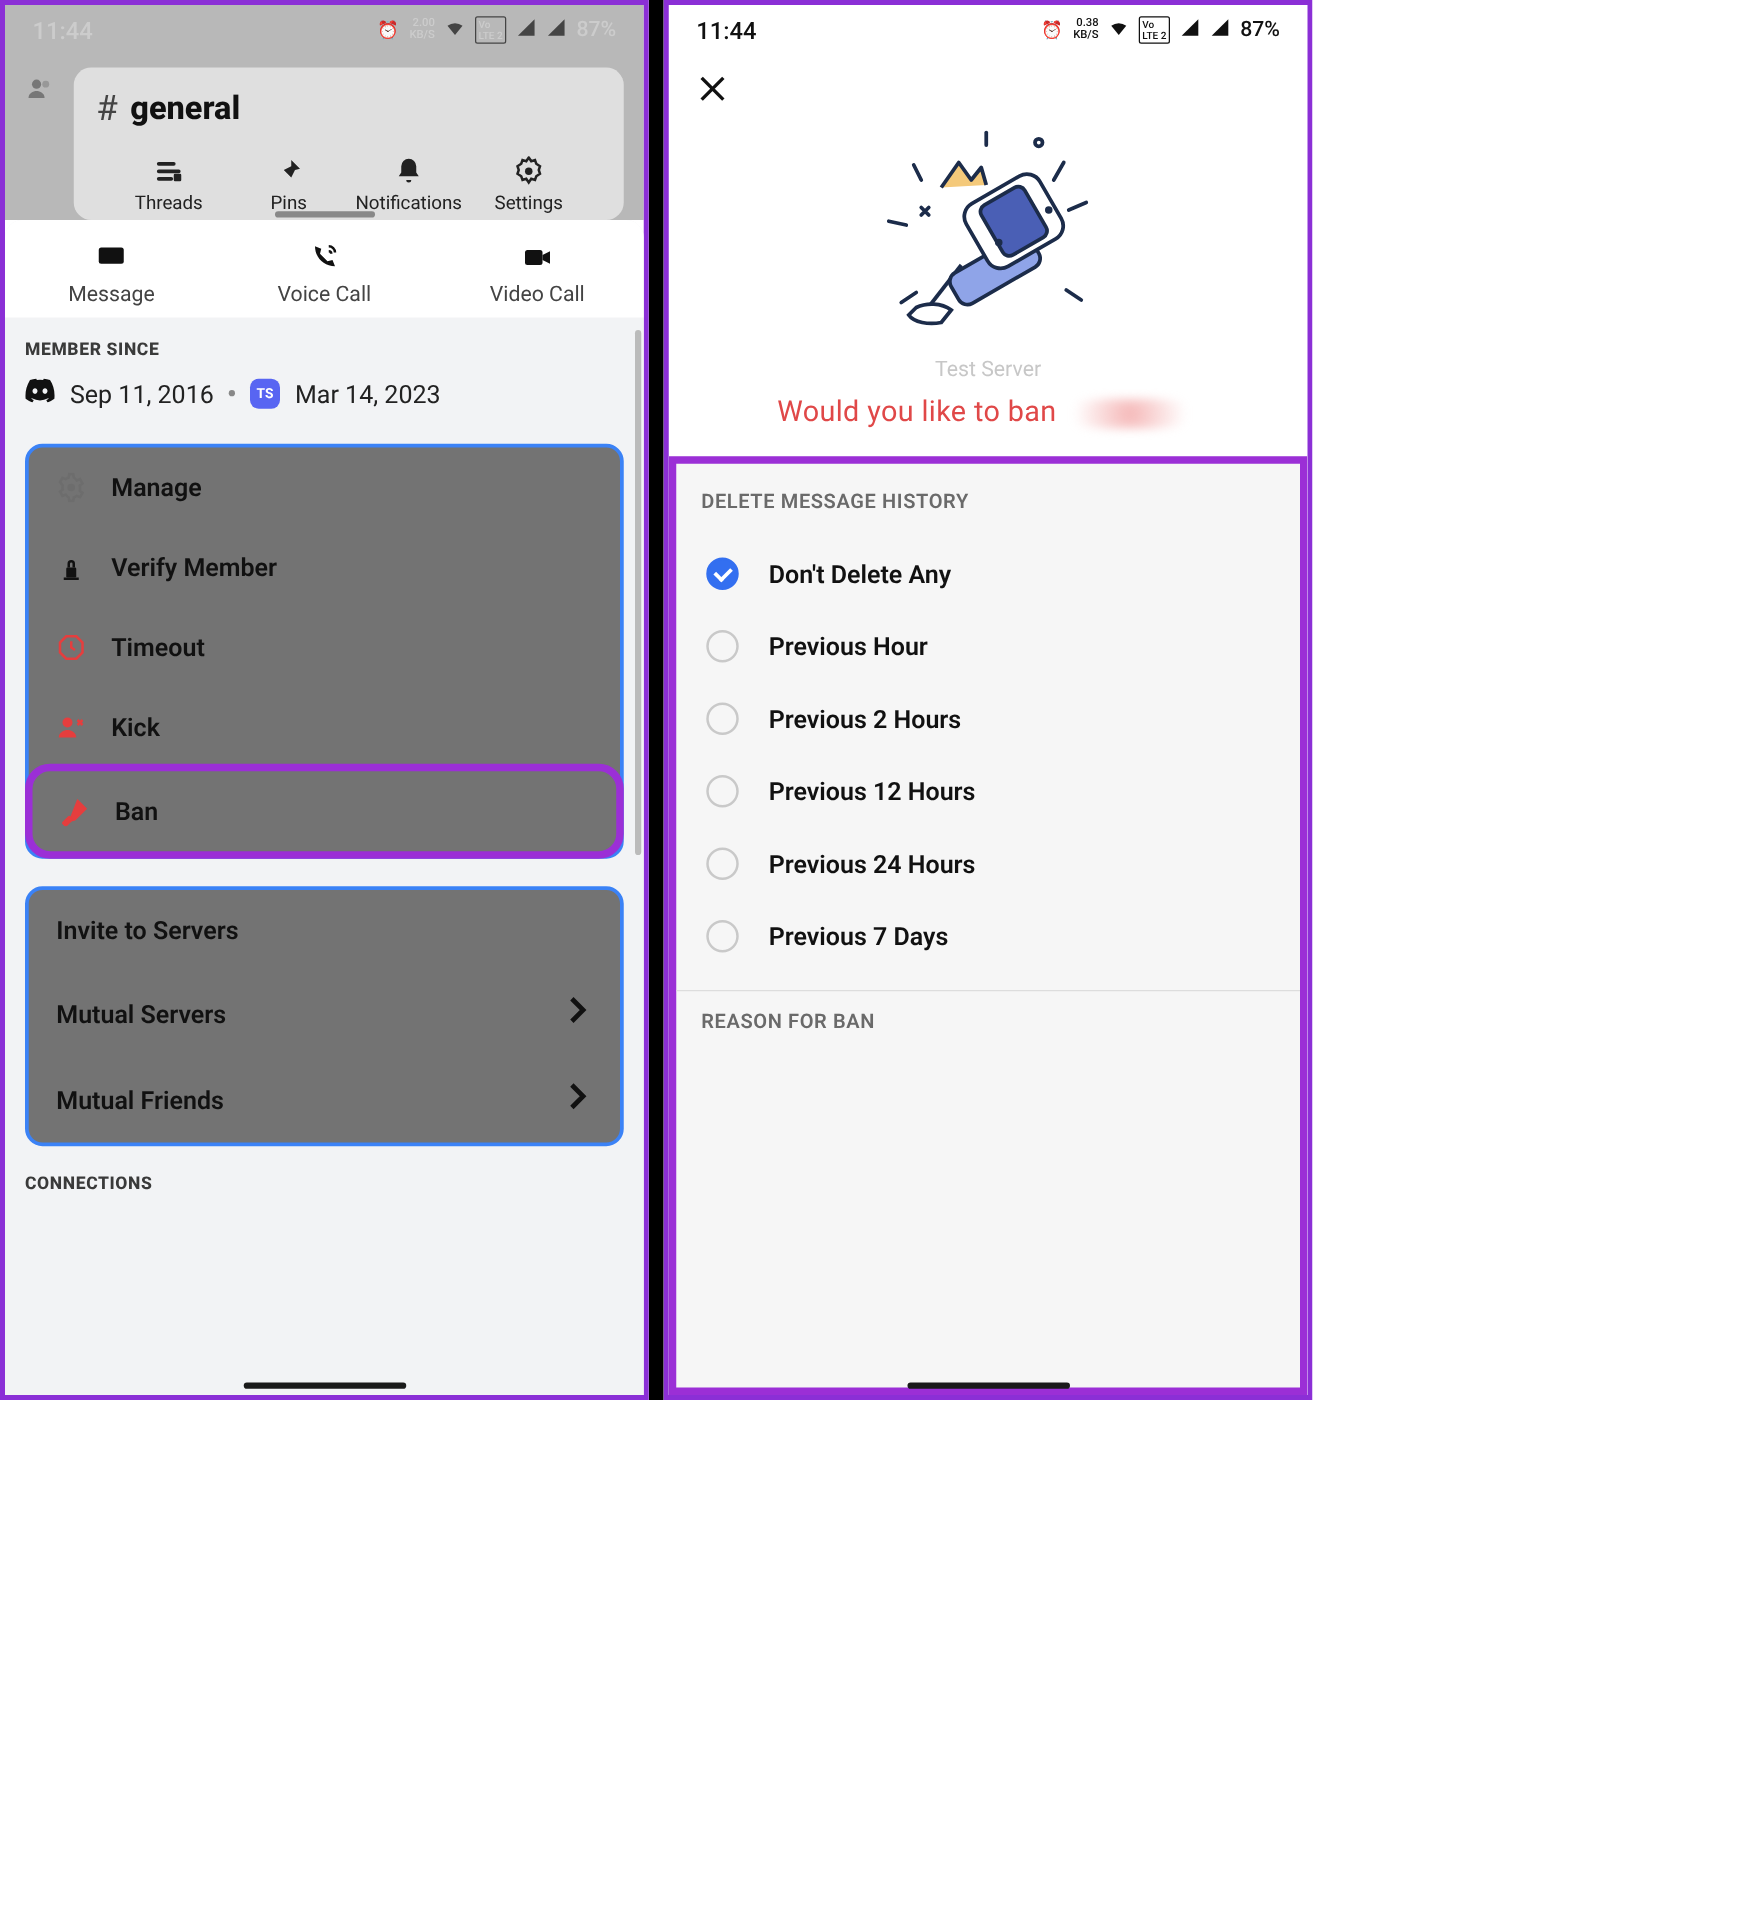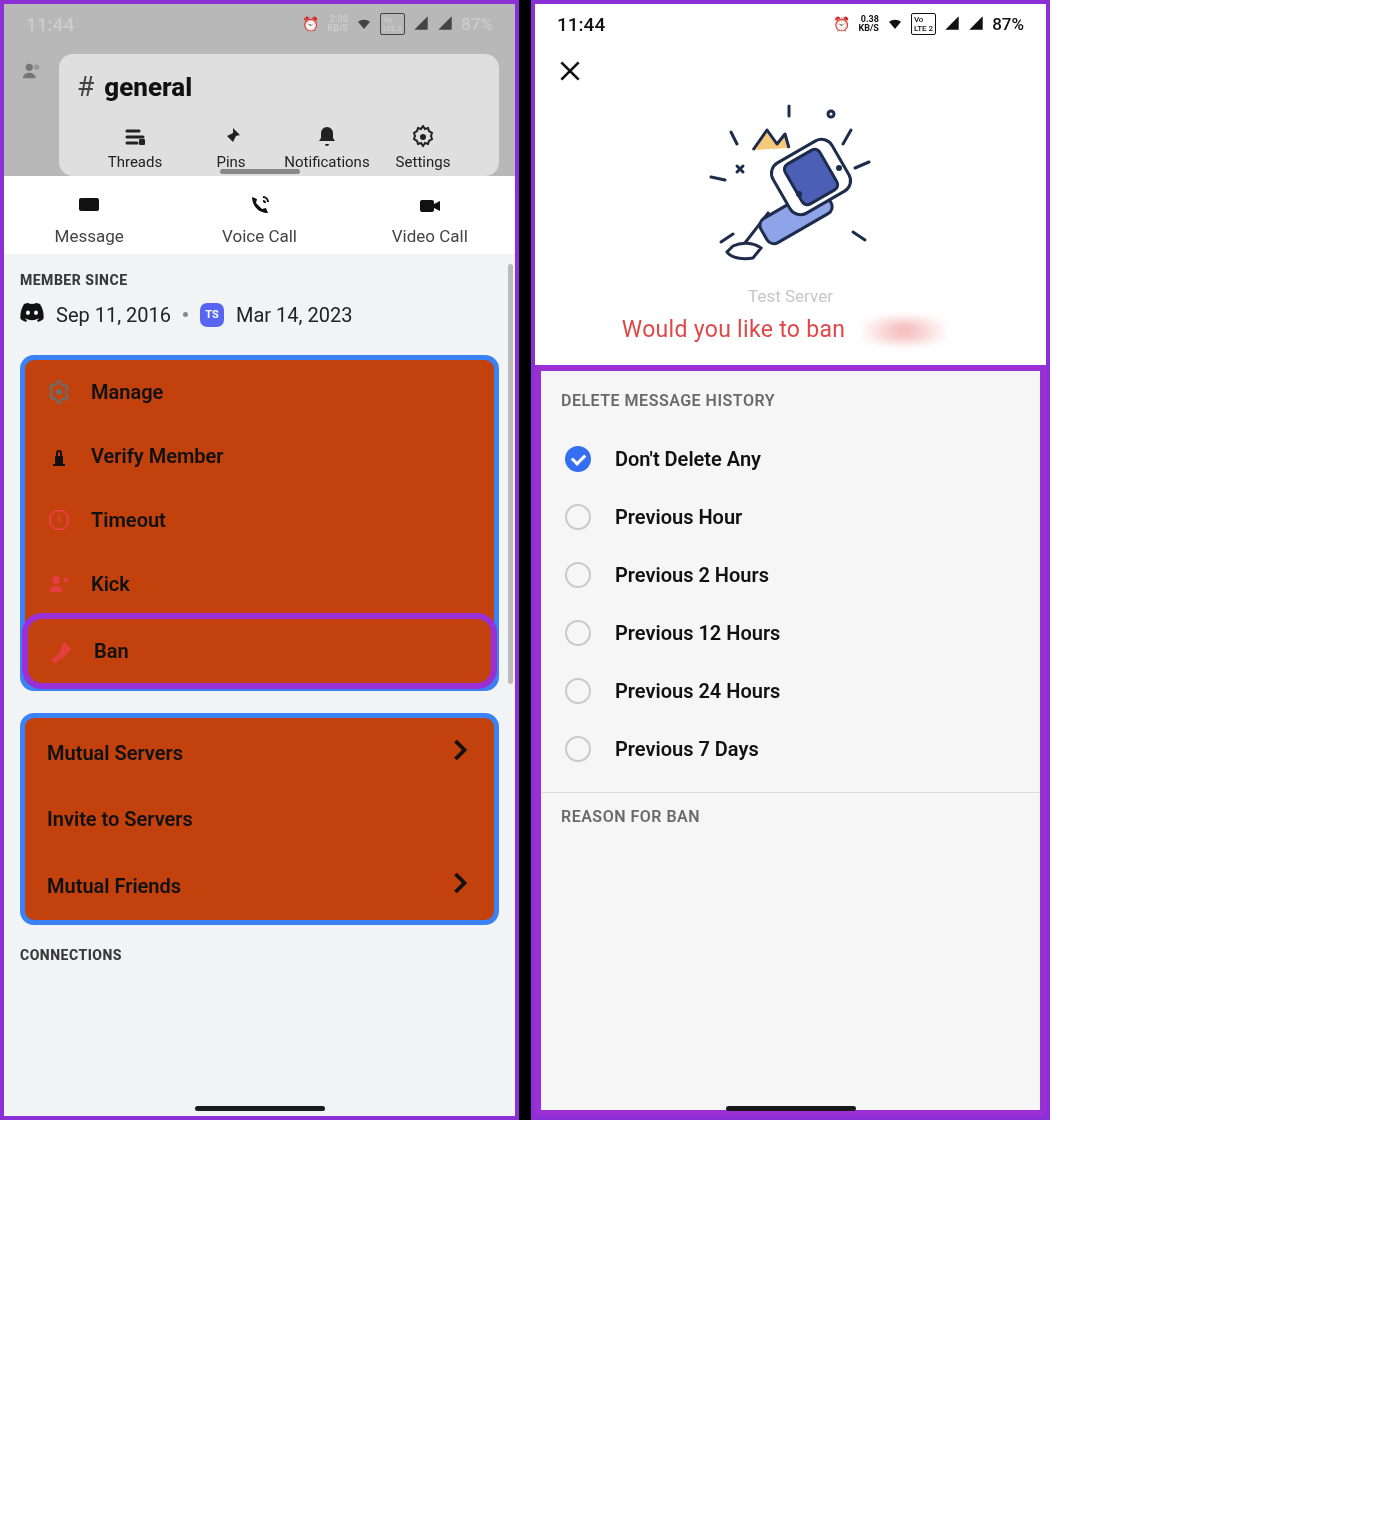--- a/index.html
+++ b/index.html
@@ -33,21 +33,21 @@
     font-size: 19px;
     color: #111;
     font-weight: 500;
   }
   .statusbar .right {
     display: flex;
     align-items: center;
     gap: 8px;
     font-size: 14px;
   }
-  .statusbar .kbs { font-size: 9px; line-height: 1; text-align: right; font-weight: bold;}
+  .statusbar .kbs { font-size: 9px; line-height: 1; text-align: right;}
   .statusbar svg { width: 16px; height: 16px; }
   
   .dim-header {
     position: relative;
     background: rgba(0,0,0,0.28);
     padding-top: 0;
   }
   .dim-header .statusbar { color: #ccc; }
   .dim-header-content {
     display: flex;
@@ -146,22 +146,22 @@
   .ts-badge {
     width: 24px; height: 24px;
     background: #5865f2;
     border-radius: 7px;
     color: #fff;
     font-size: 11px;
     font-weight: 700;
     display:flex;align-items:center;justify-content:center;
   }
   .card {
-    background: #c2410c;
-    border: 5px solid #3b82f6;
+    background: #737373;
+    border: 3px solid #3b82f6;
     border-radius: 14px;
     margin-bottom: 22px;
   }
   .card-row {
     display: flex;
     align-items: center;
     gap: 20px;
     padding: 20px 22px;
     font-size: 20px;
     font-weight: 600;
@@ -426,29 +426,29 @@
           <svg viewBox="0 0 24 24" fill="#e53e3e">
               <path d="M14 3l7 7-9 9-4 1 1-4z"></path>
               <rect x="2" y="18" width="8" height="4" rx="1" transform="rotate(-45 6 20)"></rect>
             </svg>
           <span class="label">Ban</span>
         </div>
       </div>
 
       <div class="card">
         <div class="card-row">
+          <span>Invite to Servers</span>
+        </div>
+        <div class="card-row">
           <span>Mutual Servers</span>
           <span class="chev">
             <svg width="14" height="20" viewBox="0 0 10 16" fill="none" stroke="#111" stroke-width="2.5">
                 <path d="M2 2l6 6-6 6"></path>
               </svg>
           </span>
-        </div>
-        <div class="card-row">
-          <span>Invite to Servers</span>
         </div>
         <div class="card-row">
           <span>Mutual Friends</span>
           <span class="chev">
             <svg width="14" height="20" viewBox="0 0 10 16" fill="none" stroke="#111" stroke-width="2.5">
                 <path d="M2 2l6 6-6 6"></path>
               </svg>
           </span>
         </div>
       </div>

